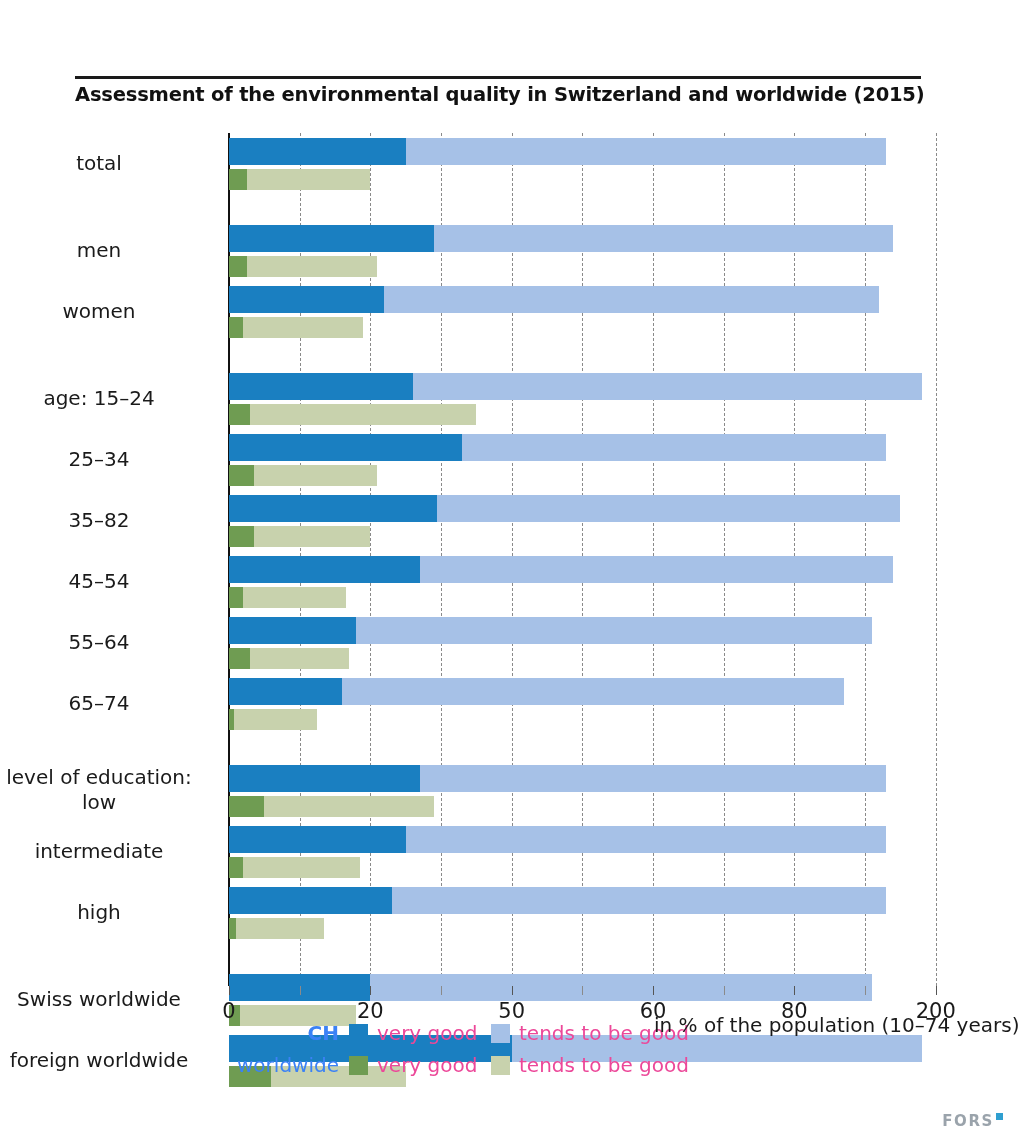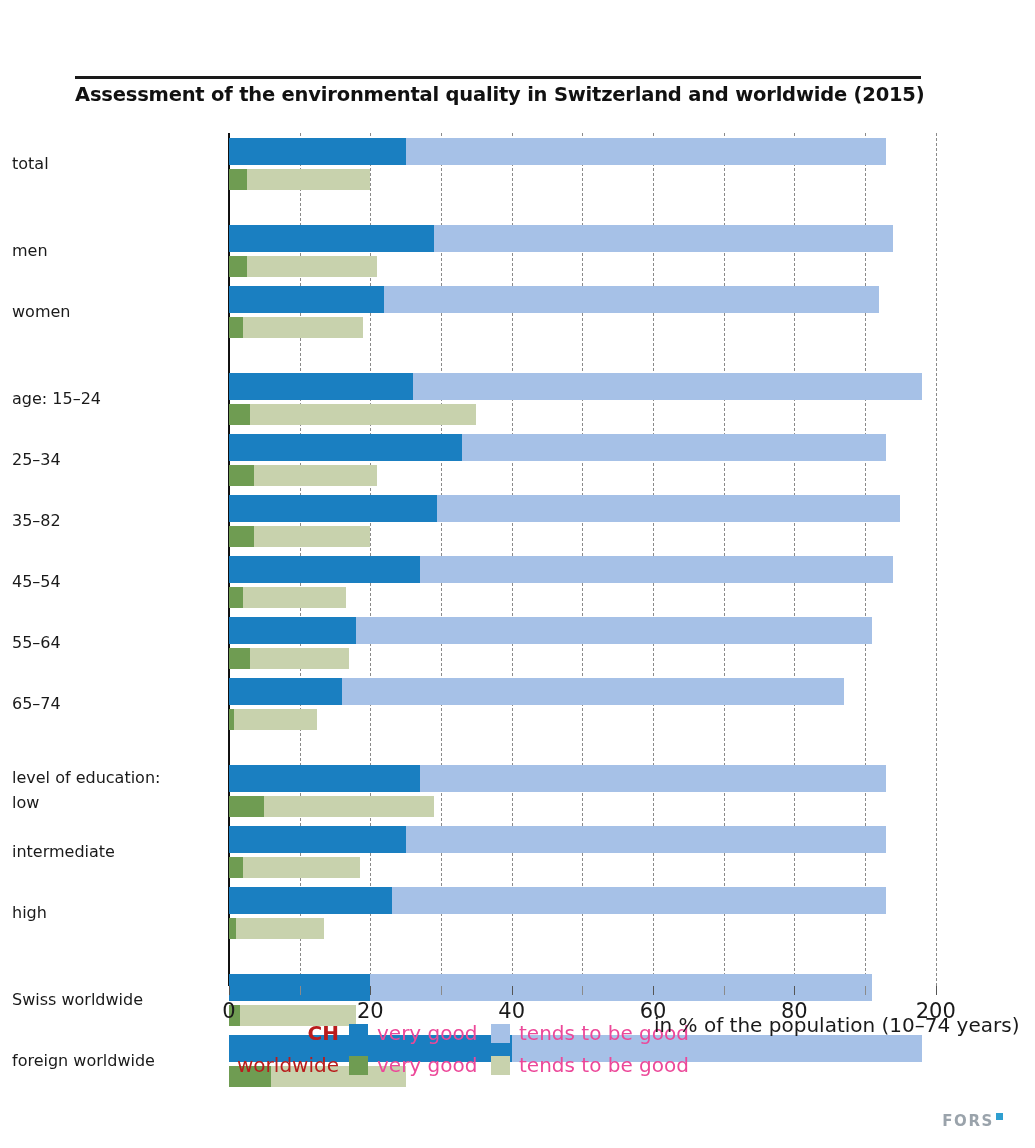--- a/index.html
+++ b/index.html
@@ -46,31 +46,31 @@
   }
 
   
   .group{position:absolute;left:0;width:735px;}
   .bar{position:absolute;left:0;height:27px;}
   .seg{position:absolute;top:0;height:100%;}
   .ch-bar{top:0;}
   .ww-bar{top:31px;height:21px;}
 
   .cat-label{
-    position:absolute;right:2px;width:200px;text-align:left;
-    font-size:16px;color:#1a1a1a;line-height:25px;white-space:pre-line;
+    position:absolute;right:15px;width:200px;text-align:center;
+    font-size:20px;color:#1a1a1a;line-height:25px;white-space:pre-line;
   }
   #labels{position:absolute;left:14px;top:133px;width:200px;height:853px;}
 
   
   #legend{position:absolute;left:229px;top:1020px;width:420px;font-size:20px;}
   .leg-row{position:relative;height:28px;margin-bottom:4px;}
   .leg-rowlabel{
     position:absolute;left:0;width:110px;text-align:right;
-    font-size:20px;line-height:26px;color:#b91c1c;
+    font-size:20px;line-height:26px;color:#3b82f6;
   }
   .leg-rowlabel.bold{font-weight:bold;}
   .leg-swatch{position:absolute;width:19px;height:19px;top:4px;}
   .leg-text{position:absolute;font-size:20px;line-height:26px;color:#ec4899;white-space:nowrap;}
   .leg-sw1{left:120px;}
   .leg-tx1{left:148px;}
   .leg-sw2{left:262px;}
   .leg-tx2{left:290px;}
 
   #axis-note{
@@ -279,21 +279,21 @@
         <div class="tick" style="left: 353.365px;"></div>
         <div class="tick tick-major" style="left: 424.038px;"></div>
         <div class="tick" style="left: 494.712px;"></div>
         <div class="tick tick-major" style="left: 565.385px;"></div>
         <div class="tick" style="left: 636.058px;"></div>
         <div class="tick tick-major" style="left: 706.731px;"></div>
       </div>
     <div id="xlabels">
         <div class="xlabel" style="left: 0px;">0</div>
         <div class="xlabel" style="left: 141.346px;">20</div>
-        <div class="xlabel" style="left: 282.692px;">40</div>
+        <div class="xlabel" style="left: 282.692px;">50</div>
         <div class="xlabel" style="left: 424.038px;">60</div>
         <div class="xlabel" style="left: 565.385px;">80</div>
         <div class="xlabel" style="left: 706.731px;">200</div>
       </div>
   </div>
 
   <div id="legend">
       <div class="leg-row">
         <div class="leg-rowlabel bold">CH</div>
         <div class="leg-swatch leg-sw1" style="background: rgb(26, 127, 193);"></div>

